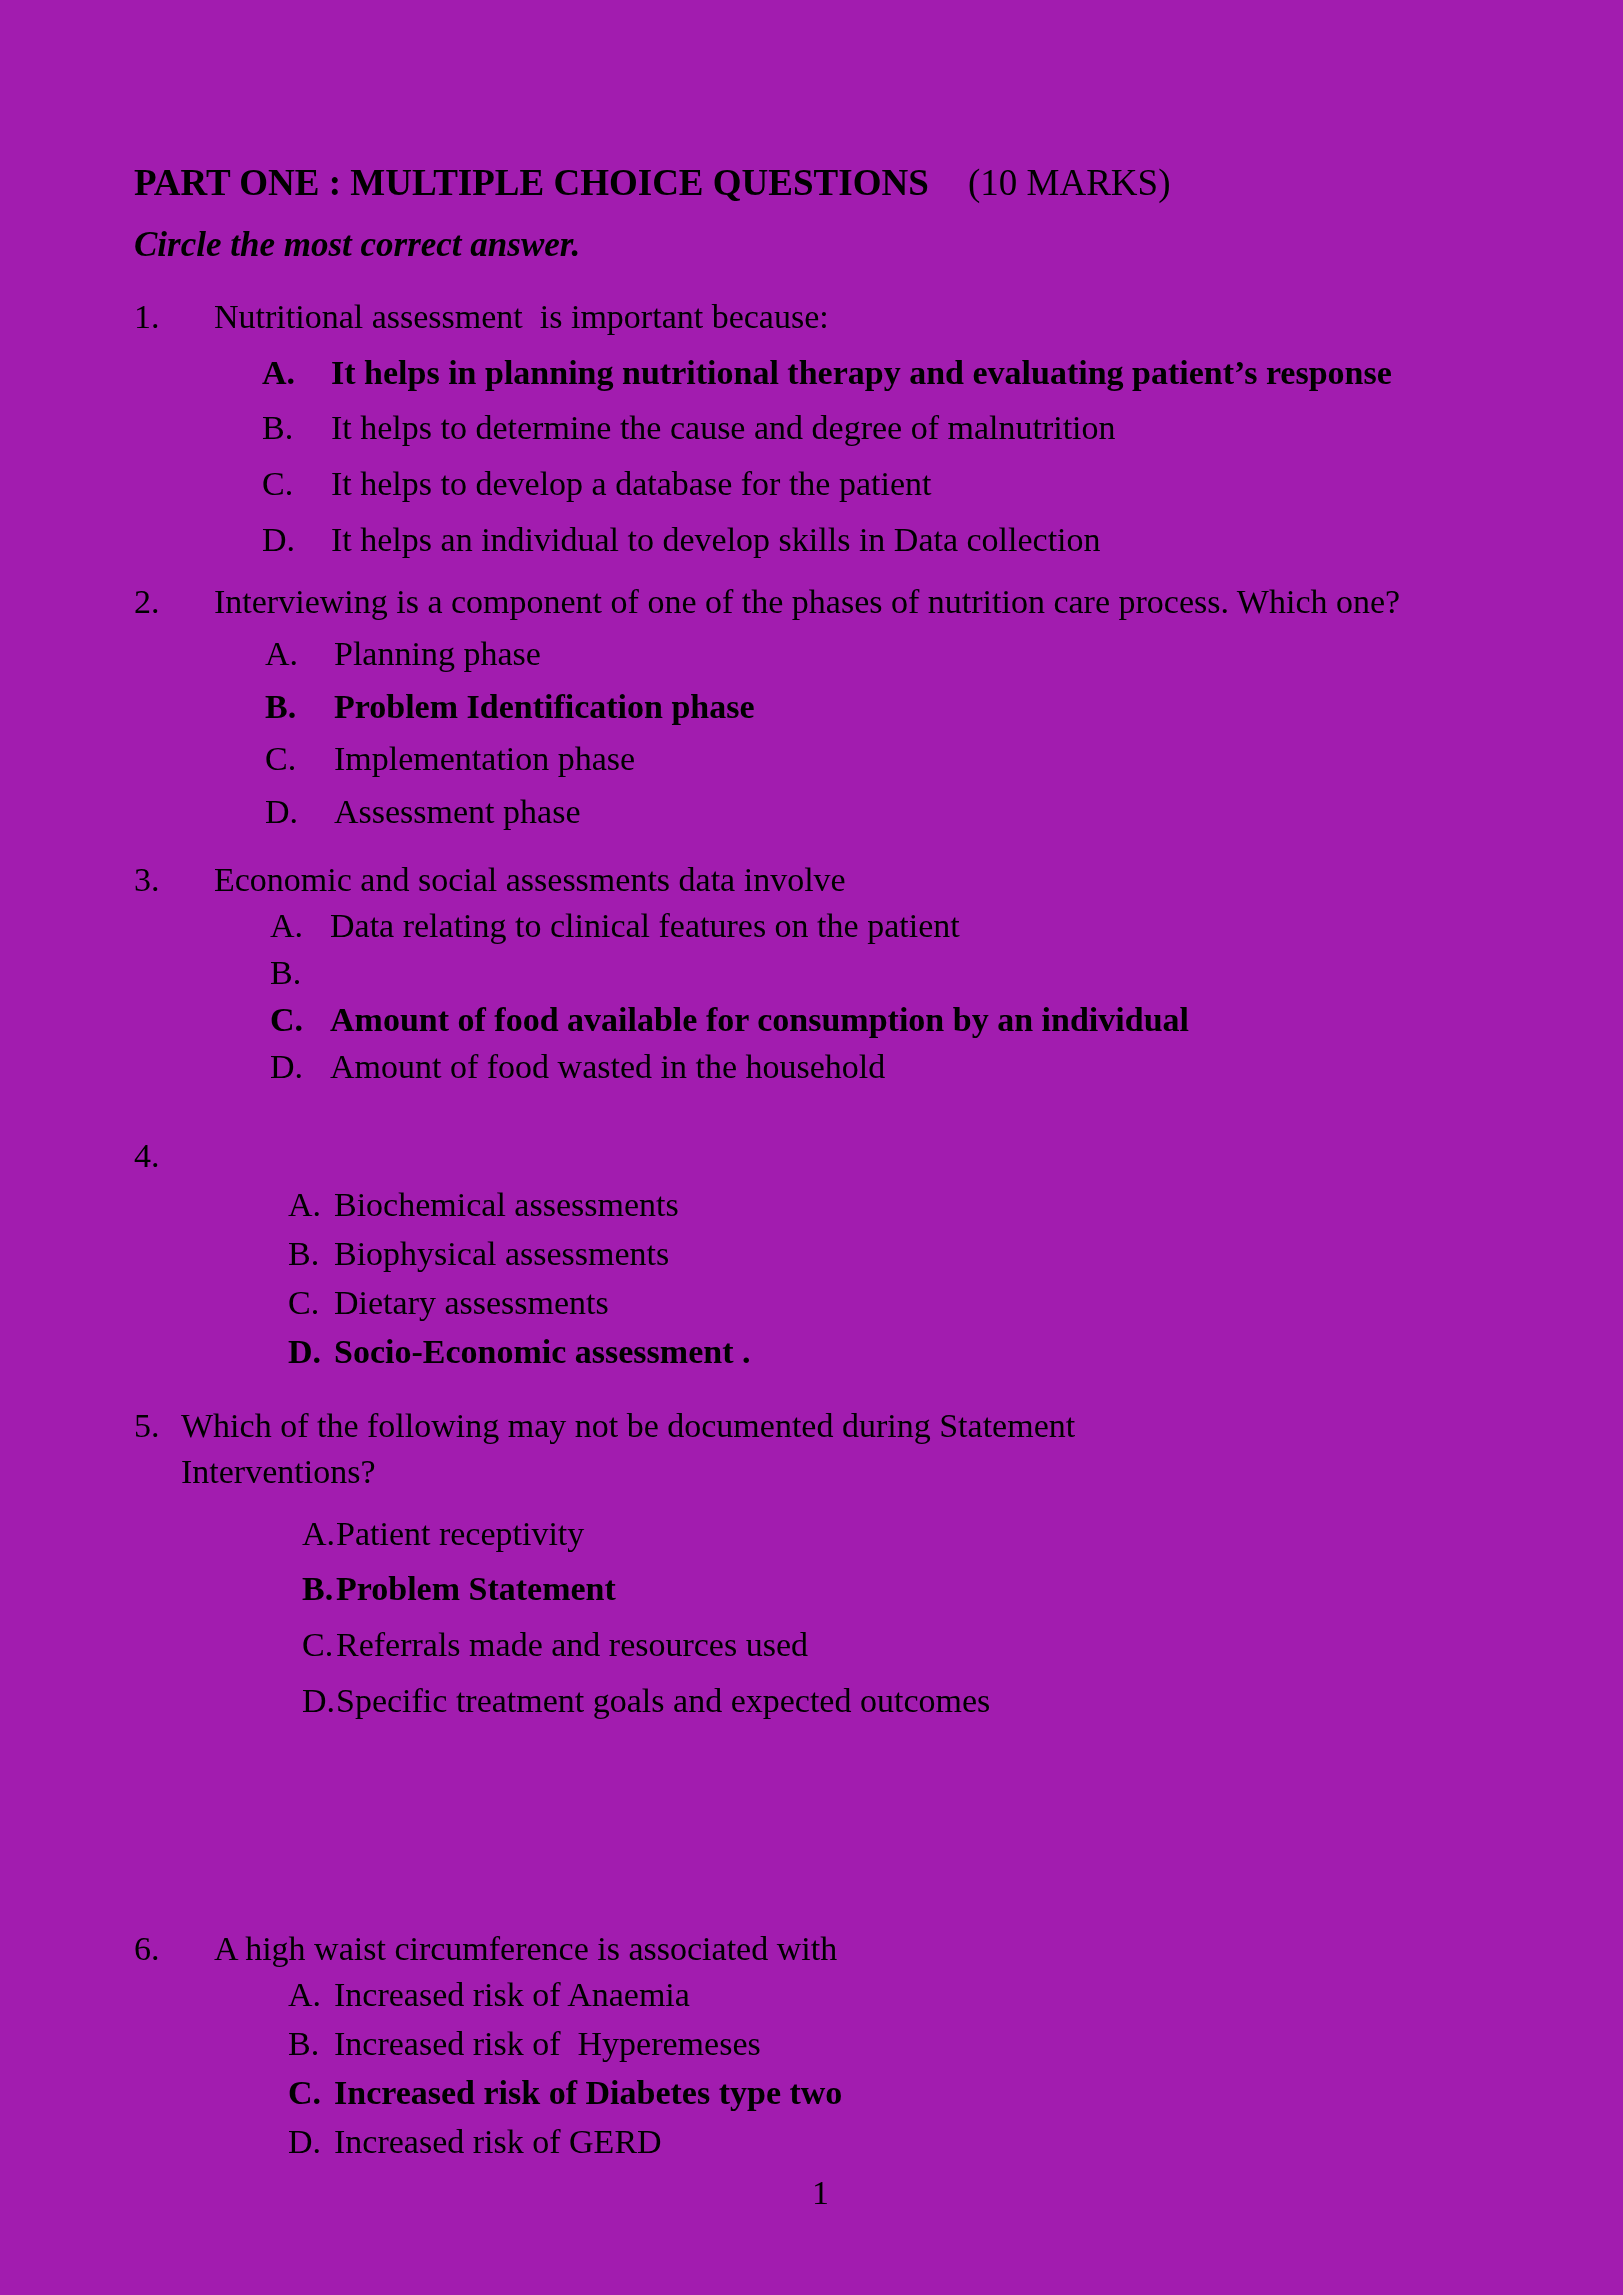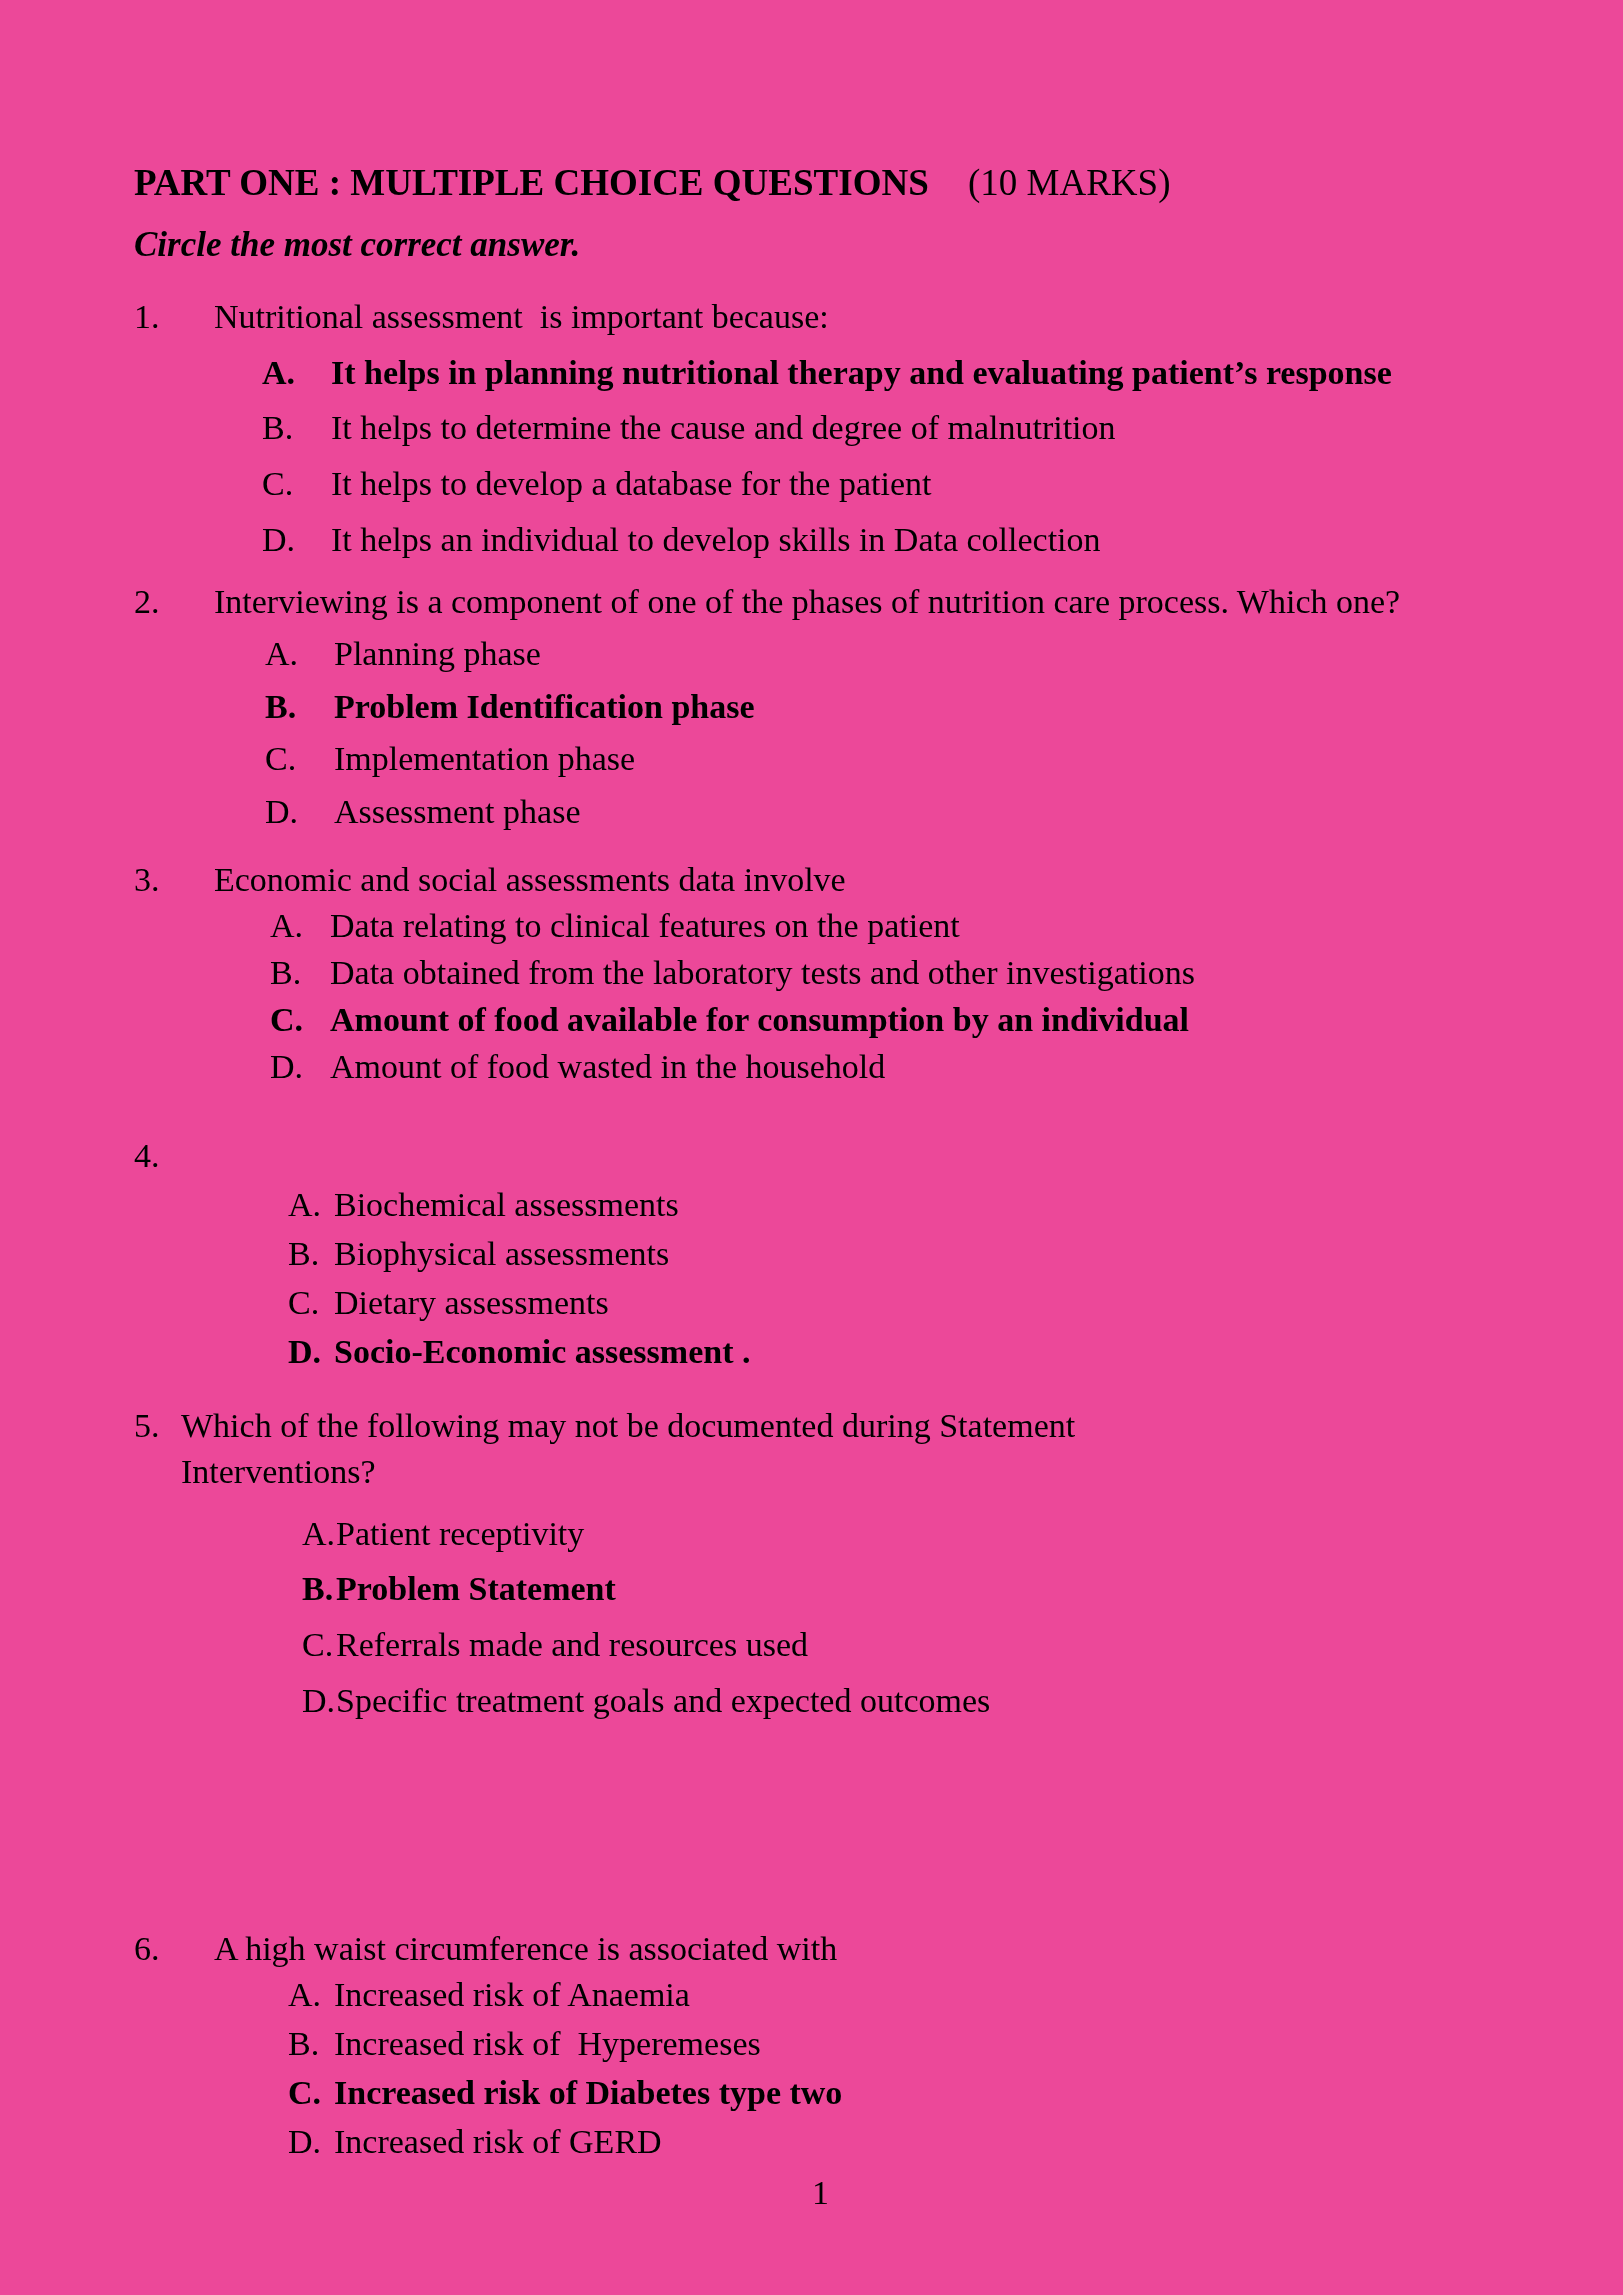--- a/index.html
+++ b/index.html
@@ -3,21 +3,21 @@
 <meta charset="utf-8">
 <style>
   html,body{margin:0;padding:0;}
   body{
     width:1624px;height:2295px;
     background:#ffffff;color:#000000;
     font-family:"Liberation Serif","DejaVu Serif",serif;
     font-size:34px;line-height:38px;
     position:relative;overflow:hidden;
   }
-  .page{position:absolute;inset:0;background:#ec4899;}
+  .page{position:absolute;inset:0;background:#a21caf;}
 
   .header{position:absolute;top:164px;left:0;width:100%;height:39px;}
   .title{position:absolute;left:134px;top:0;font-weight:bold;font-size:37px;white-space:pre;}
   .marks{position:absolute;left:968px;top:0;font-size:37px;white-space:pre;}
 
   .instruction{position:absolute;top:226px;left:134px;margin:0;
     font-weight:bold;font-style:italic;font-size:35px;white-space:pre;text-align:center;}
 
   .question{position:absolute;left:0;right:0;}
   .q-line{display:flex;padding-left:134px;}
@@ -131,21 +131,20 @@
           <span class="q-num">3.</span>
           <span class="q-text">Economic and social assessments data involve</span>
         </div>
         <ol class="options">
           <li class="option">
             <span class="opt-letter">A.</span>
             <span class="opt-text">Data relating to clinical features on the patient</span>
           </li>
           <li class="option">
             <span class="opt-letter">B.</span>
-            <span class="opt-text">Data obtained from the laboratory tests and other investigations</span>
           </li>
           <li class="option bold">
             <span class="opt-letter">C.</span>
             <span class="opt-text">Amount of food available for consumption by an individual</span>
           </li>
           <li class="option">
             <span class="opt-letter">D.</span>
             <span class="opt-text">Amount of food wasted in the household</span>
           </li>
         </ol>

